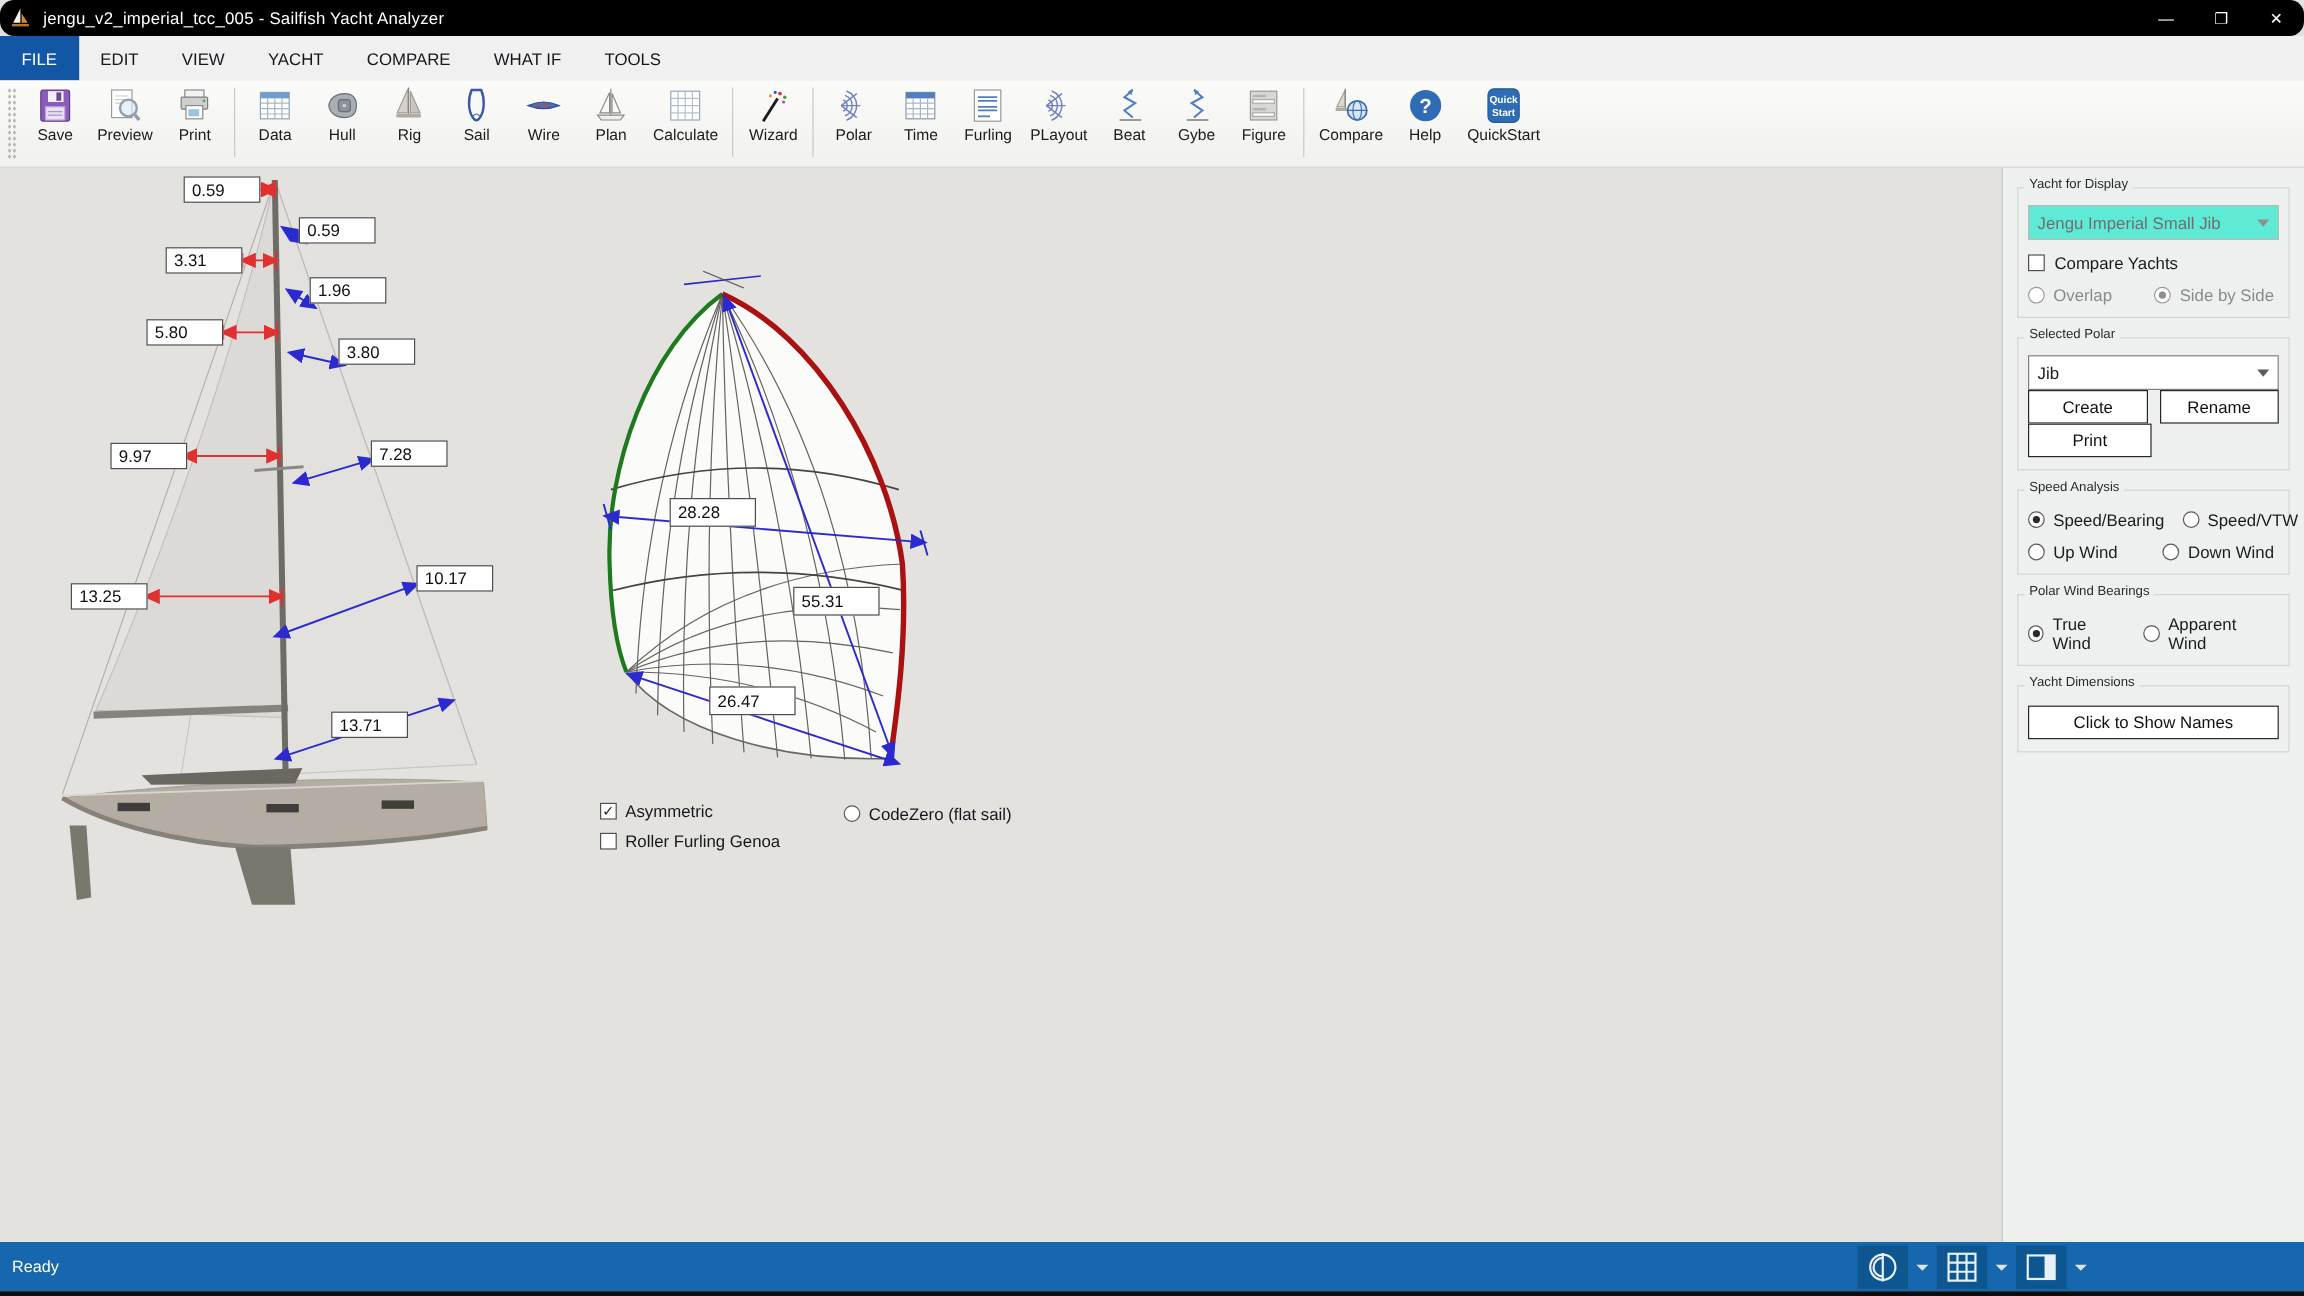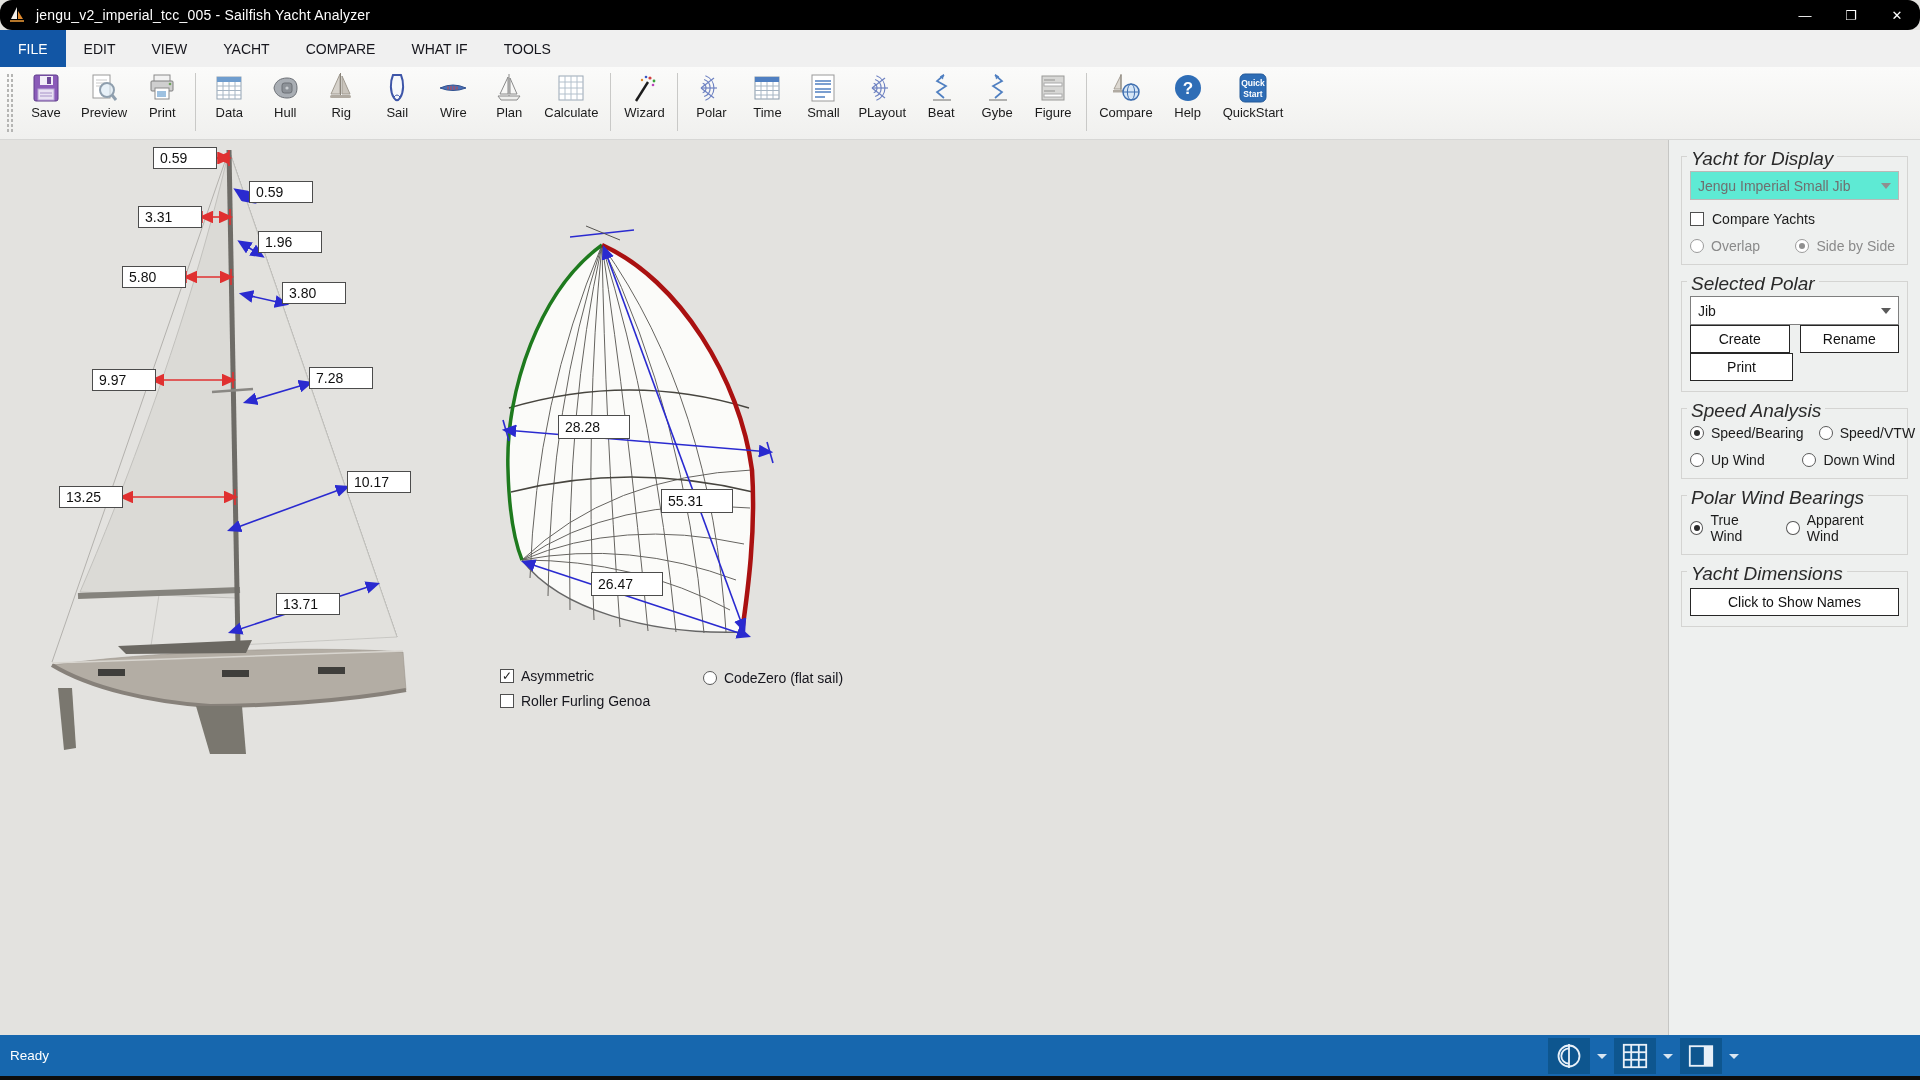--- a/index.html
+++ b/index.html
@@ -46,21 +46,21 @@
        box-sizing:border-box;display:flex;align-items:center;justify-content:center;}
   .rad .dot{width:6px;height:6px;border-radius:50%;background:#2b2b2b;}
   .rad.disabled{border-color:#9b9b9b;}
   .rad.disabled .dot{background:#8f8f8f;}
 
   
   .sidebar{position:absolute;top:140px;left:1668px;right:0;bottom:45px;background:#eef0ef;
            border-left:1px solid #c6c6c4;padding:16px 12px 0 12px;box-sizing:border-box;font-size:14px;}
   .group{border:1px solid #d4d4d2;position:relative;margin-bottom:16px;padding:14px 8px 10px;}
   .group-title{position:absolute;top:-9px;left:5px;background:#eef0ef;padding:0 4px;
-               font-size:19px;color:#2a2a2a;font-style:italic;}
+               font-size:11px;color:#2a2a2a;}
   .select{height:27px;border:1px solid #7f7f7f;background:#fff;display:flex;align-items:center;
           justify-content:space-between;padding:0 7px;font-size:14px;}
   .select.disabled{background:#5eead4;color:#6f6f6f;border-color:#b9b9b7;gap:28px;}
   .chev{width:0;height:0;border-left:5px solid transparent;border-right:5px solid transparent;
         border-top:6px solid #5a5a5a;}
   .select.disabled .chev{border-top-color:#8f8f8f;}
   .ctl-row{display:flex;align-items:center;gap:8px;margin-top:11px;font-size:14px;}
   .ctl-row.split{justify-content:space-between;padding-right:4px;gap:15px;}
   .sb-btn{background:#fff;border:1px solid #262626;height:28px;display:flex;align-items:center;
           justify-content:center;font-size:14px;color:#111;box-sizing:border-box;}
@@ -275,21 +275,21 @@
     <svg viewBox="0 0 32 32">
       <rect x="5" y="3" width="22" height="26" fill="#fff" stroke="#999"></rect>
       <g stroke="#4f7fc1" stroke-width="1.5">
         <line x1="8" y1="9" x2="24" y2="9"></line>
           <line x1="8" y1="12" x2="24" y2="12"></line>
         <line x1="8" y1="17" x2="24" y2="17"></line>
           <line x1="8" y1="20" x2="24" y2="20"></line>
         <line x1="8" y1="25" x2="18" y2="25"></line>
       </g>
     </svg>
-    <span class="tool-label">Small</span>
+    <span class="tool-label">Furling</span>
   </div>
 
   <div class="tool-btn">
     <svg viewBox="0 0 32 32">
       <g stroke="#6e82c2" fill="none" stroke-width="1.2">
         <path d="M7.7,11.3 A5,5 0 0 1 7.7,20.7"></path>
         <path d="M9.1,7.5 A9,9 0 0 1 9.1,24.5"></path>
         <path d="M10.4,3.8 A13,13 0 0 1 10.4,28.2"></path>
         <line x1="6" y1="16" x2="19" y2="6"></line>
           <line x1="6" y1="16" x2="22" y2="16"></line>

